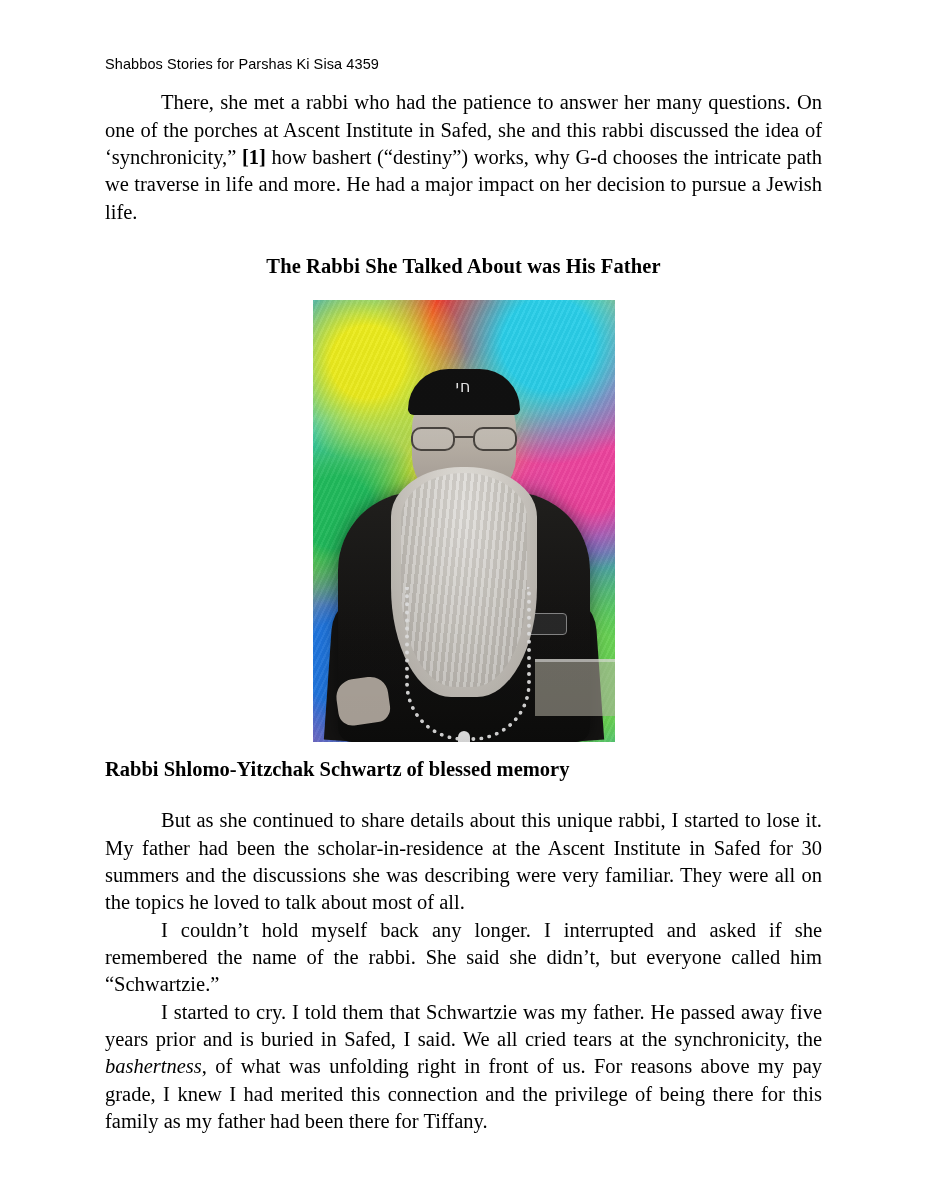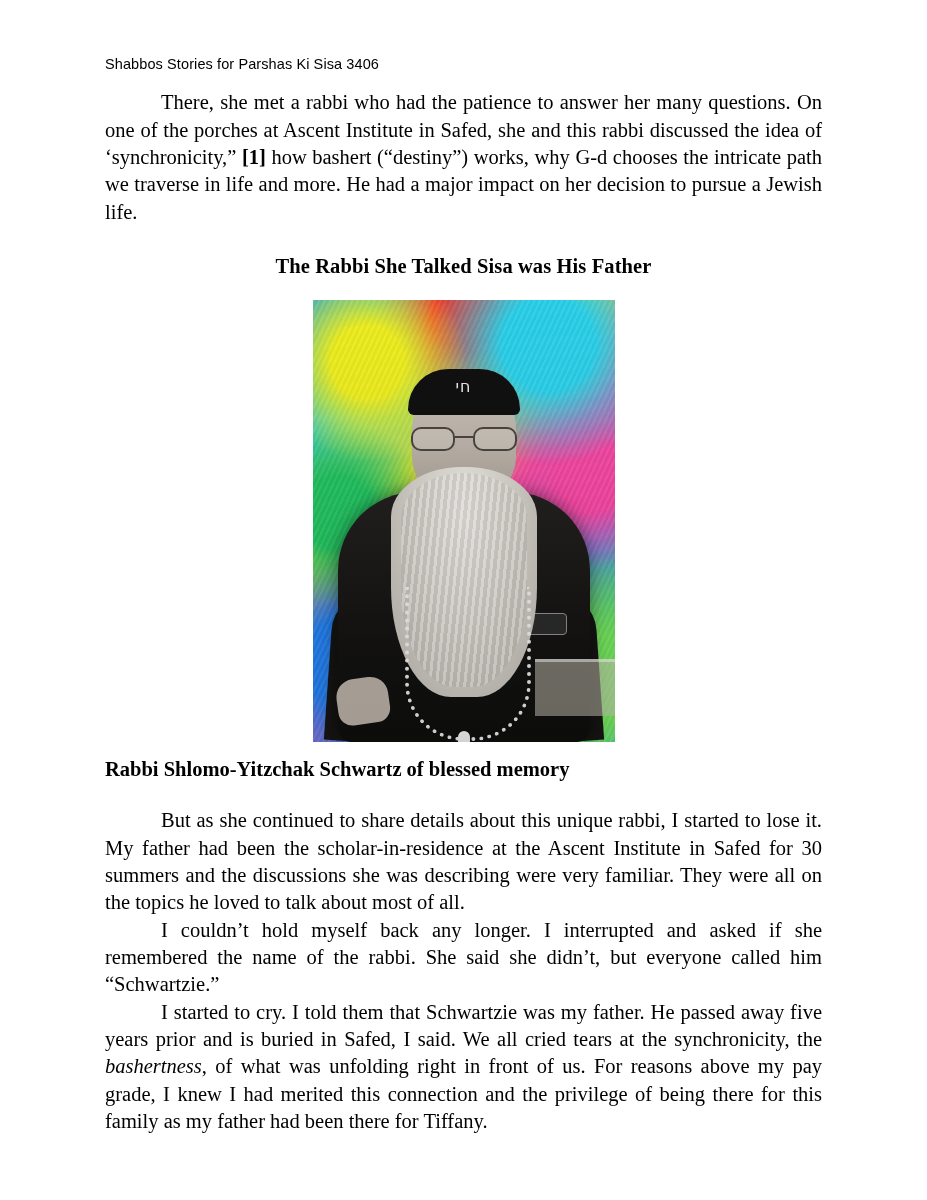--- a/index.html
+++ b/index.html
@@ -270,27 +270,27 @@
     font-weight: bold;
     color: #000;
     letter-spacing: 0;
   }
 </style>
 </head>
 <body>
 
 <div class="page">
 
-  <div class="header">Shabbos Stories for Parshas Ki Sisa 3406</div>
+  <div class="header">Shabbos Stories for Parshas Ki Sisa 4359</div>
 
   <div class="first-block">
     <p class="para"><span>There, she met a rabbi who had the patience to answer her many questions. On one of the porches at Ascent Institute in Safed, she and this rabbi discussed the idea of ‘synchronicity,” </span><span class="bold">[1]</span><span> how bashert (“destiny”) works, why G-d chooses the intricate path we traverse in life and more. He had a major impact on her decision to pursue a Jewish life.</span></p>
   </div>
 
-  <h2 class="section-heading">The Rabbi She Talked Sisa was His Father</h2>
+  <h2 class="section-heading">The Rabbi She Talked About was His Father</h2>
 
   <div class="figure">
     <div class="photo">
       <div class="tiedye"></div>
       <div class="subject">
         <div class="shoulder-l"></div>
         <div class="shoulder-r"></div>
         <div class="torso"></div>
         <div class="hand"></div>
         <div class="bench"></div>

